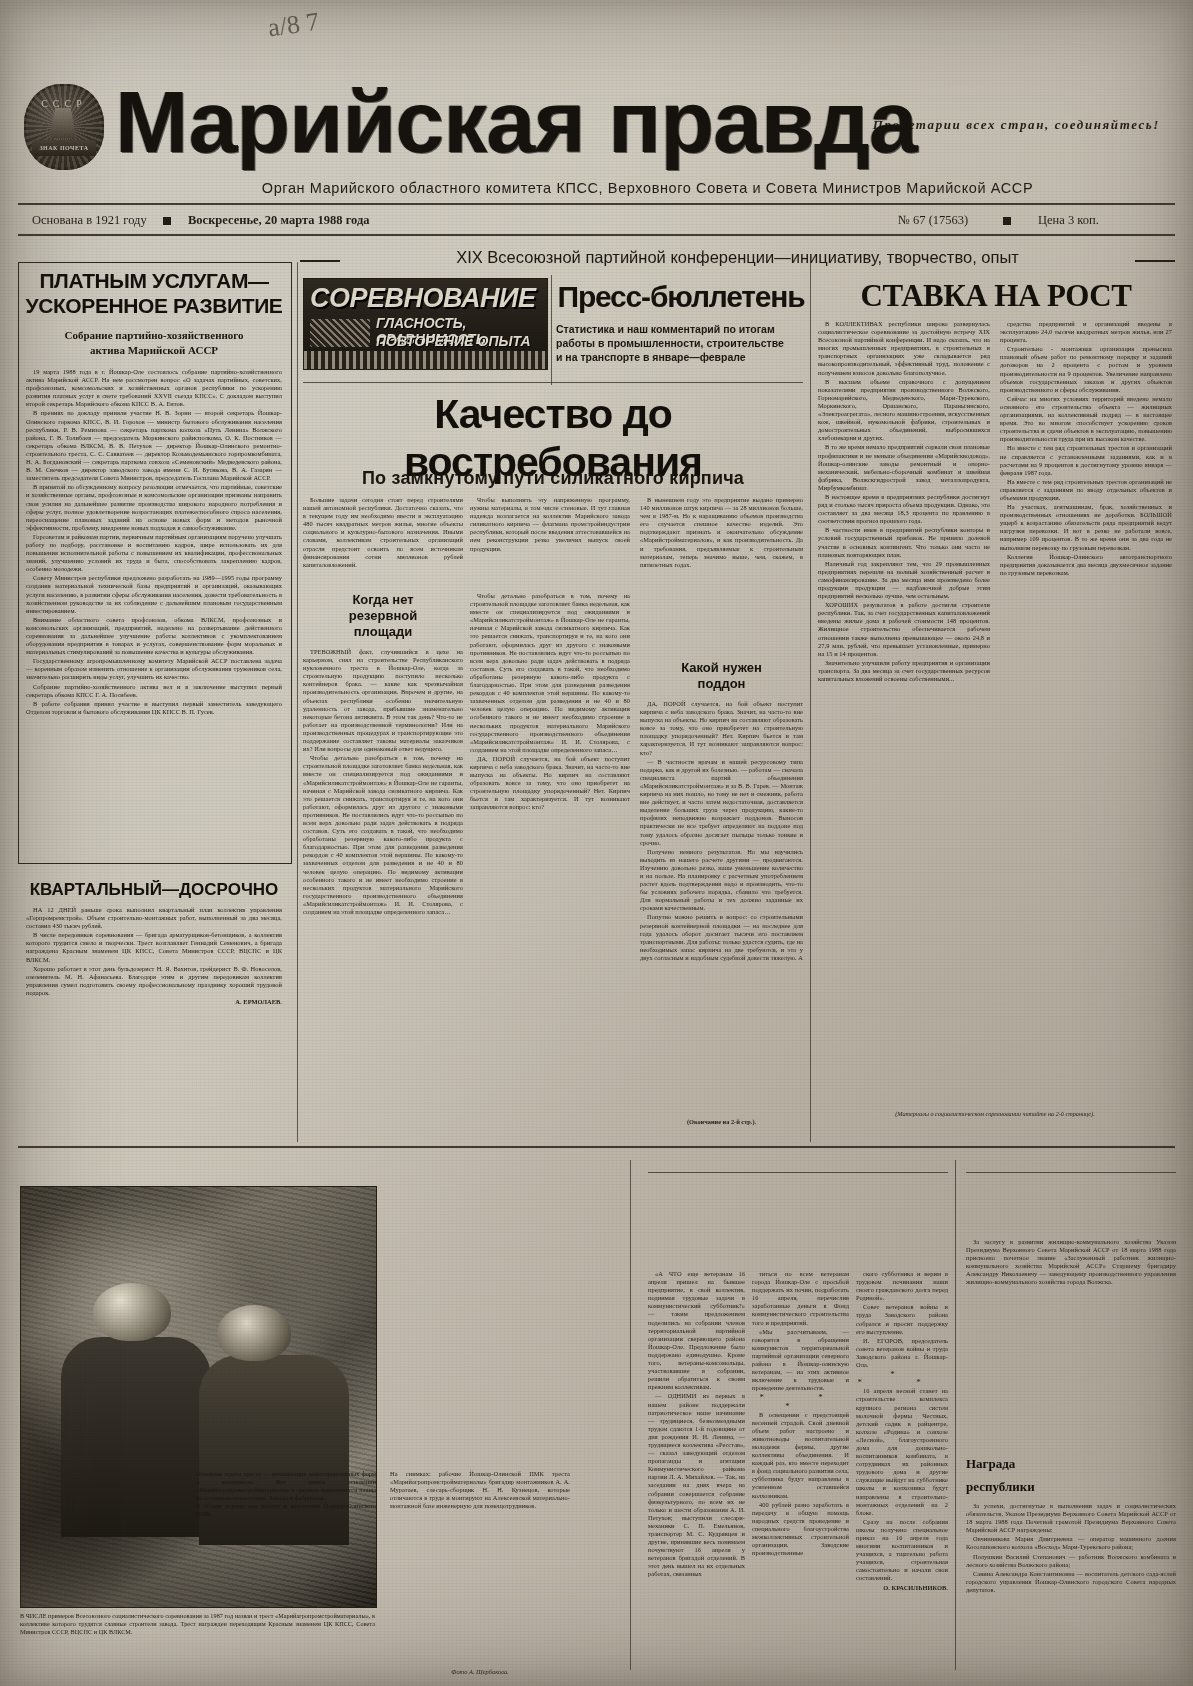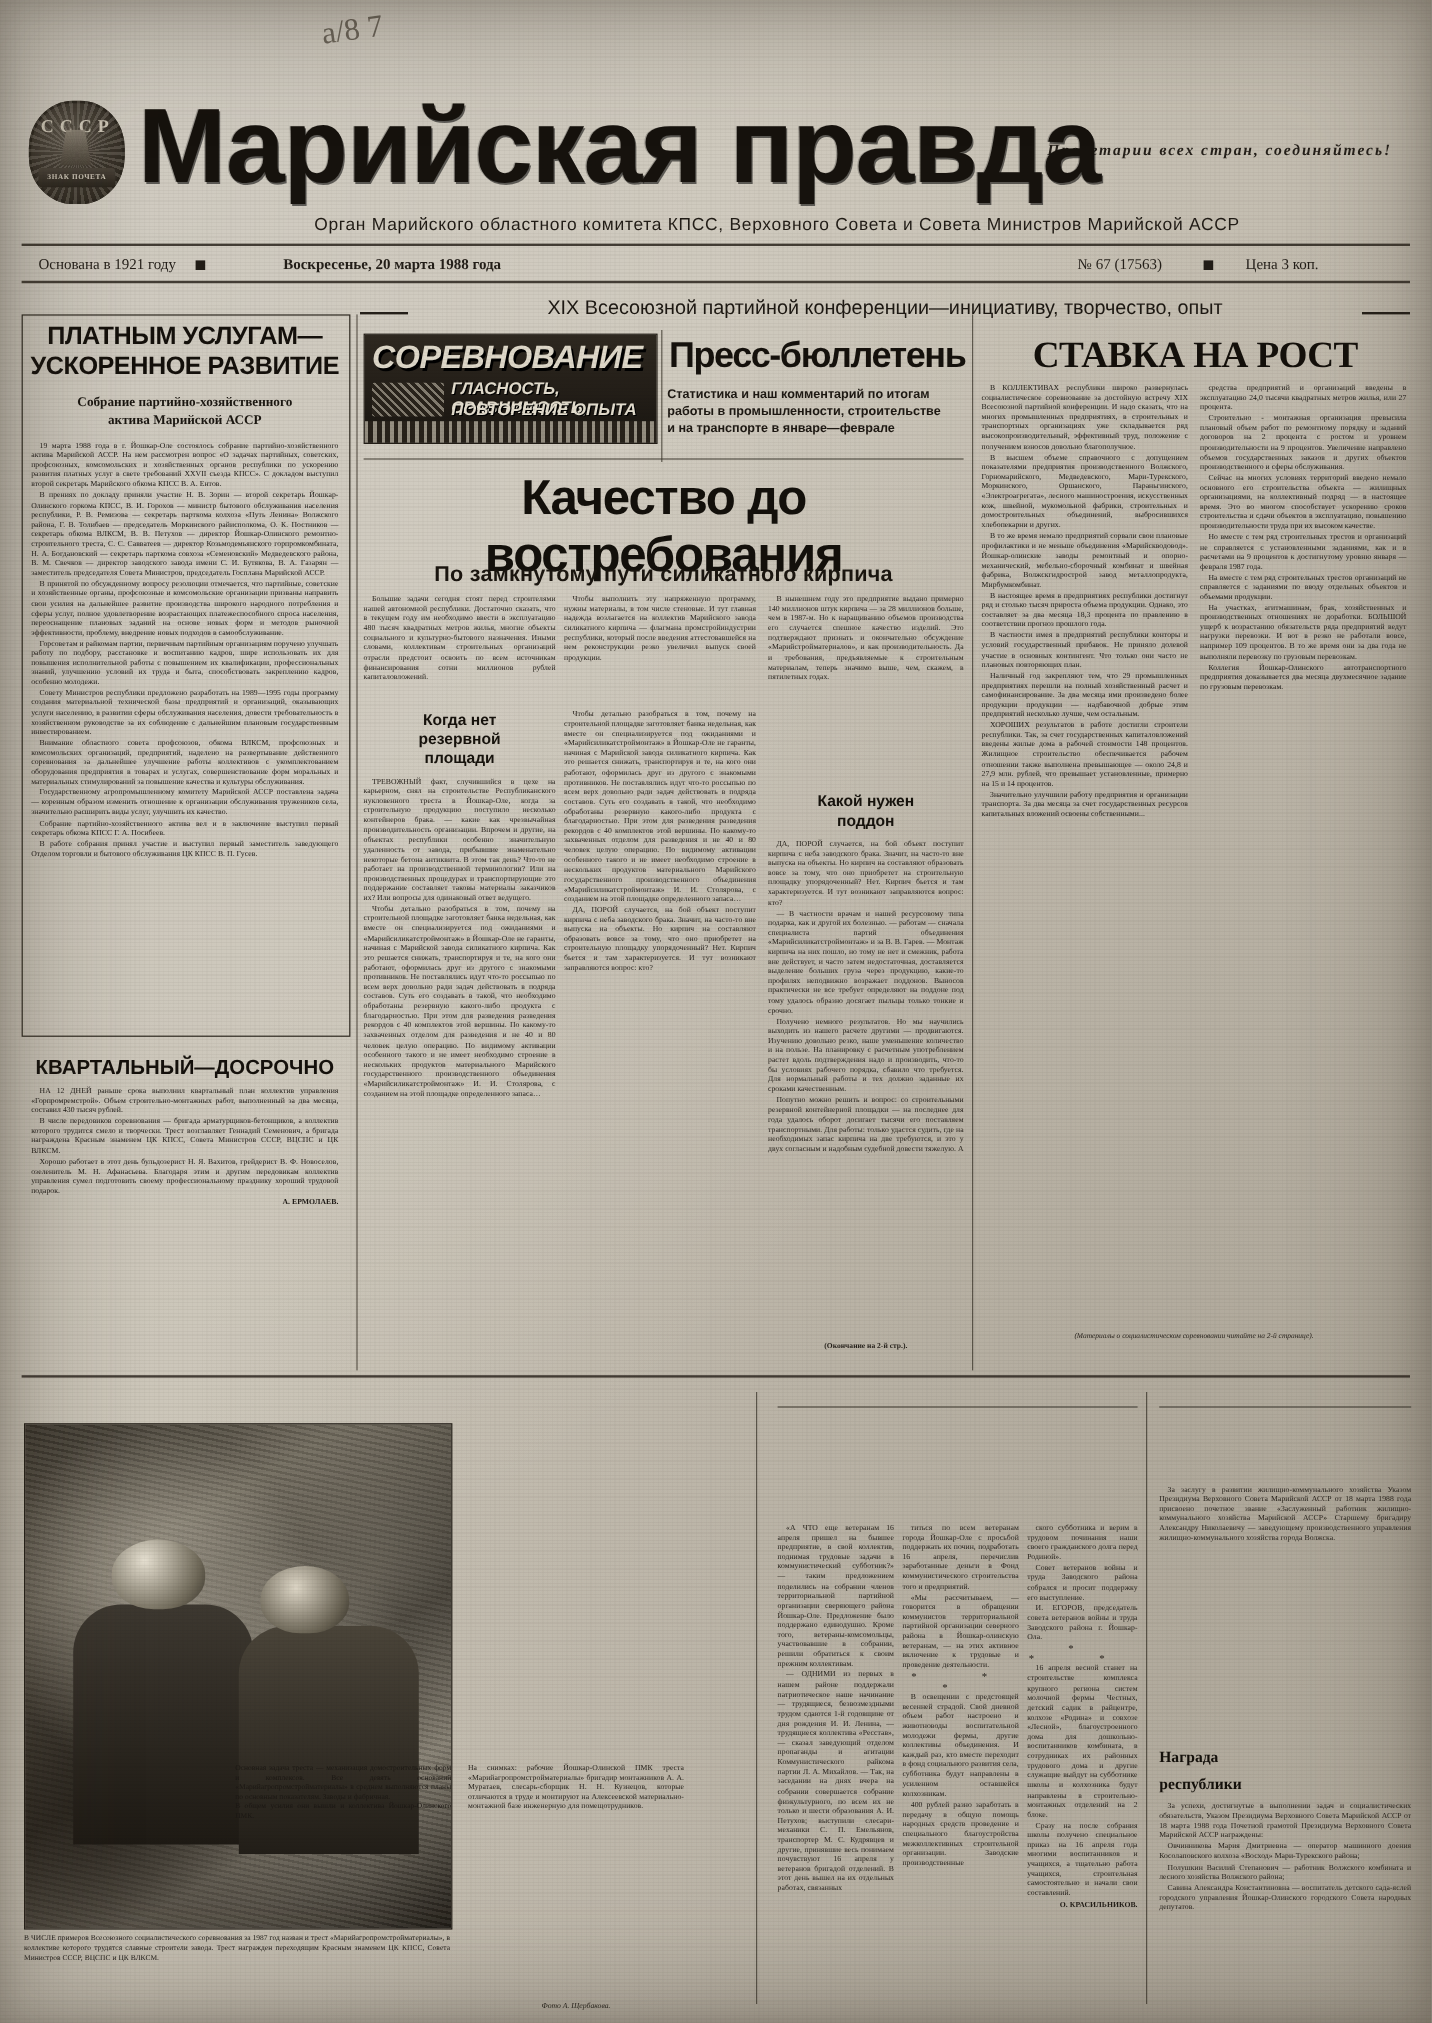--- a/index.html
+++ b/index.html
@@ -28,36 +28,36 @@
   #emblem{position:absolute;left:18px;top:78px;width:92px;height:100px;}
   #emblem .disc{position:absolute;left:6px;top:6px;width:80px;height:86px;border-radius:46%;
     background:radial-gradient(circle at 42% 36%, #5d564b 0%, #3a342b 48%, #272219 100%);
     box-shadow:0 0 0 2px #2b261e inset;}
   #emblem .rays{position:absolute;left:6px;top:6px;width:80px;height:86px;border-radius:46%;
     background:repeating-conic-gradient(from 0deg, rgba(220,214,200,.30) 0deg 4deg, rgba(0,0,0,0) 4deg 9deg);
     mix-blend-mode:screen;opacity:.55;}
   #emblem .ribbon{position:absolute;left:14px;top:62px;width:64px;height:16px;border-radius:3px;
     background:linear-gradient(#4a4339,#2a251d);}
   #emblem .ribbon span{display:block;text-align:center;font-size:6px;letter-spacing:.5px;color:#cfc8b9;line-height:16px;font-weight:bold;}
-  #emblem .cccp{position:absolute;left:16px;top:20px;width:60px;text-align:center;font-size:15px;
-    letter-spacing:5px;color:#cdc6b6;font-weight:bold;}
+  #emblem .cccp{position:absolute;left:16px;top:20px;width:60px;text-align:center;font-size:10px;
+    letter-spacing:5px;color:#cdc6b6;font-weight:normal;}
   #emblem .fig{position:absolute;left:32px;top:30px;width:26px;height:30px;
     background:linear-gradient(#8c8476,#484136);clip-path:polygon(20% 0,80% 0,100% 100%,0 100%);opacity:.85;}
 
   #title{position:absolute;left:115px;top:72px;width:1060px;height:100px;
     font-family:"Liberation Sans",sans-serif;font-weight:bold;font-size:88px;line-height:100px;
     letter-spacing:-1px;color:#16120d;white-space:nowrap;
     text-shadow:1px 1px 0 rgba(0,0,0,.55), -1px 0 0 rgba(0,0,0,.25);}
   #subtitle{position:absolute;left:120px;top:180px;width:1055px;text-align:center;
     font-family:"Liberation Sans",sans-serif;font-size:14.5px;letter-spacing:.6px;color:#211c16;}
   #rule1{position:absolute;left:18px;top:203px;width:1157px;height:2px;background:#2a241c;opacity:.85;}
   #dateline{position:absolute;left:18px;top:209px;width:1157px;height:26px;font-size:12.5px;color:#231e18;}
   #dateline .l{position:absolute;left:14px;top:4px;}
   #dateline .sq1{position:absolute;left:145px;top:8px;width:8px;height:8px;background:#211c16;}
-  #dateline .c{position:absolute;left:170px;top:4px;font-weight:bold;margin-left:48px;}
+  #dateline .c{position:absolute;left:170px;top:4px;font-weight:bold;}
   #dateline .r1{position:absolute;left:880px;top:4px;}
   #dateline .sq2{position:absolute;left:985px;top:8px;width:8px;height:8px;background:#211c16;}
   #dateline .r2{position:absolute;left:1020px;top:4px;}
   #rule2{position:absolute;left:18px;top:234px;width:1157px;height:2px;background:#2a241c;opacity:.85;}
 
   
   #confline{position:absolute;left:300px;top:248px;width:875px;height:24px;text-align:center;
     font-family:"Liberation Sans",sans-serif;font-size:16.5px;color:#1d1812;}
   #confline .dashL{position:absolute;left:0;top:12px;width:40px;height:1.5px;background:#241f18;}
   #confline .dashR{position:absolute;right:0;top:12px;width:40px;height:1.5px;background:#241f18;}

